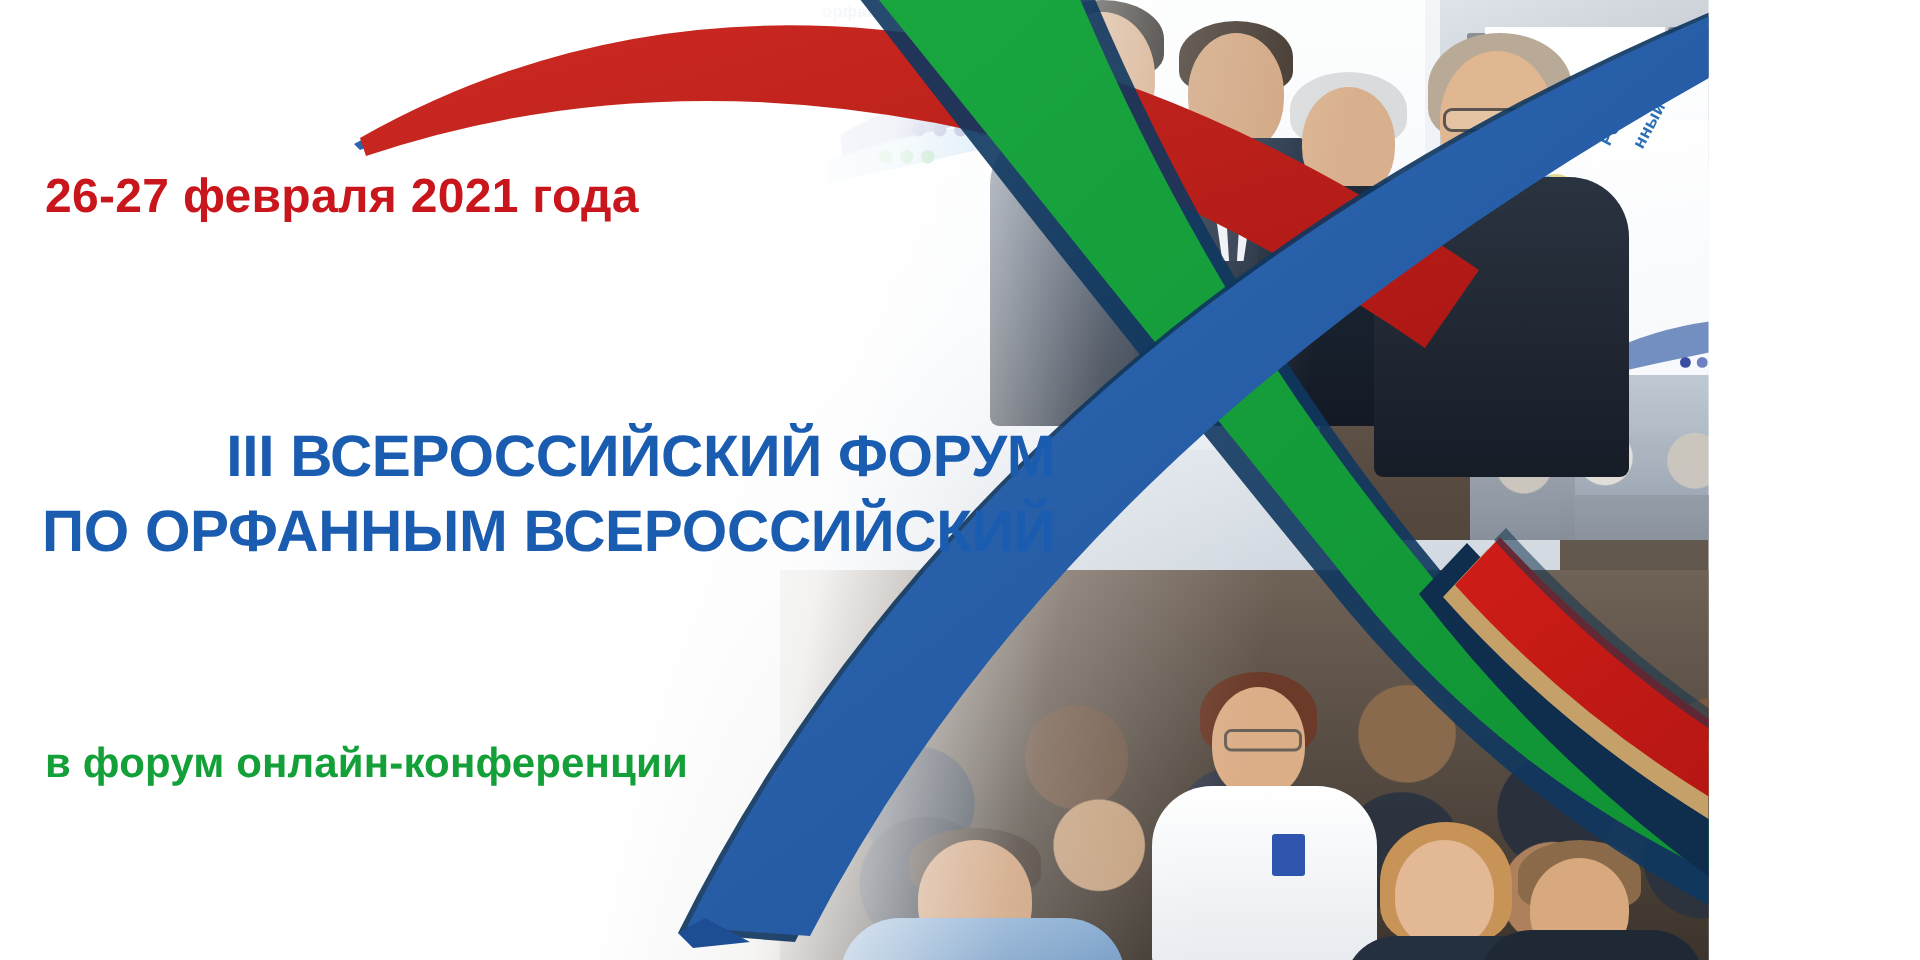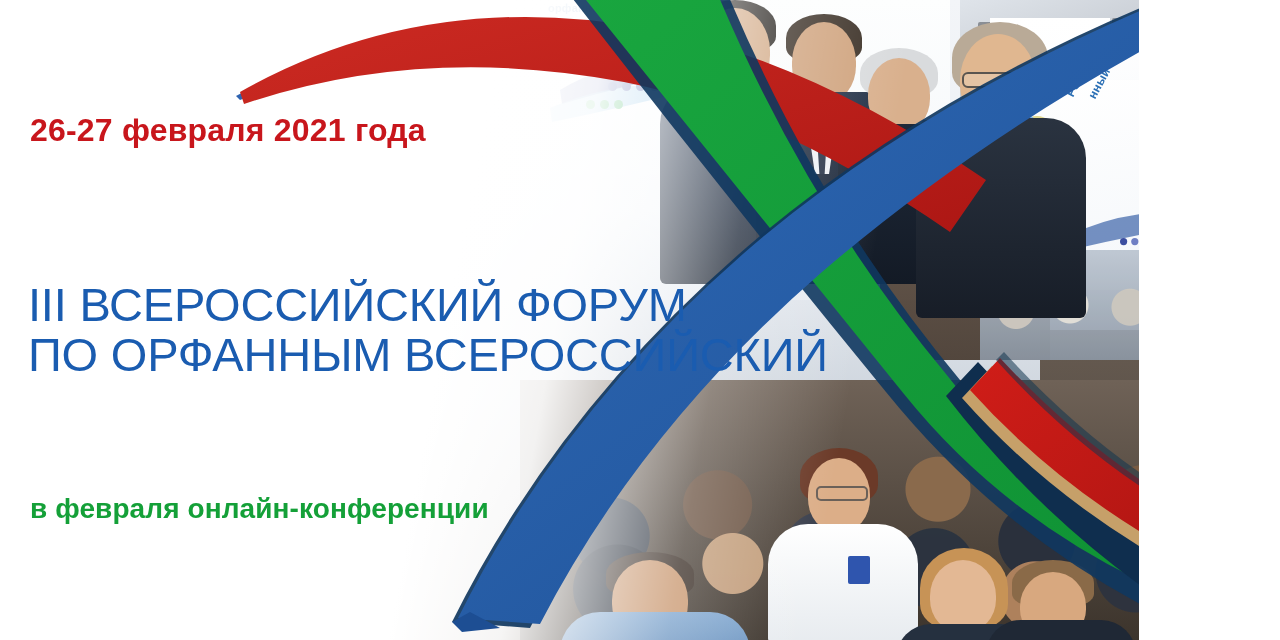--- a/index.html
+++ b/index.html
@@ -147,22 +147,22 @@
 
   
   .txt{position:absolute;z-index:40;}
   .date{
     left:30px;top:112px;
     font-size:32px;font-weight:bold;color:#C8161C;letter-spacing:.2px;
     white-space:nowrap;
   }
   .title{
     left:28px;top:280px;
-    font-size:47px;font-weight:normal;color:#1A5CB0;
-    line-height:50px;letter-spacing:-.2px;white-space:nowrap;
+    font-size:39px;font-weight:bold;color:#1A5CB0;
+    line-height:50px;letter-spacing:-.2px;white-space:nowrap;text-align:right;
   }
   .title .l2{display:block;}
   .subtitle{
     left:30px;top:493px;
     font-size:28px;font-weight:bold;color:#14A038;letter-spacing:.1px;
     white-space:nowrap;
   }
 </style>
 </head>
 <body>
@@ -353,15 +353,15 @@
     <path d="M452 622 L470 612 L500 628 L462 632 Z" fill="#1D4E93"></path>
   </svg>
 
   <div class="txt date">26-27 февраля 2021 года</div>
 
   <div class="txt title">
     <span class="l1">III ВСЕРОССИЙСКИЙ ФОРУМ</span>
     <span class="l2">ПО ОРФАННЫМ ВСЕРОССИЙСКИЙ</span>
   </div>
 
-  <div class="txt subtitle">в февраля онлайн-конференции</div>
+  <div class="txt subtitle">в форум онлайн-конференции</div>
 
 </div>
 
 </body></html>

